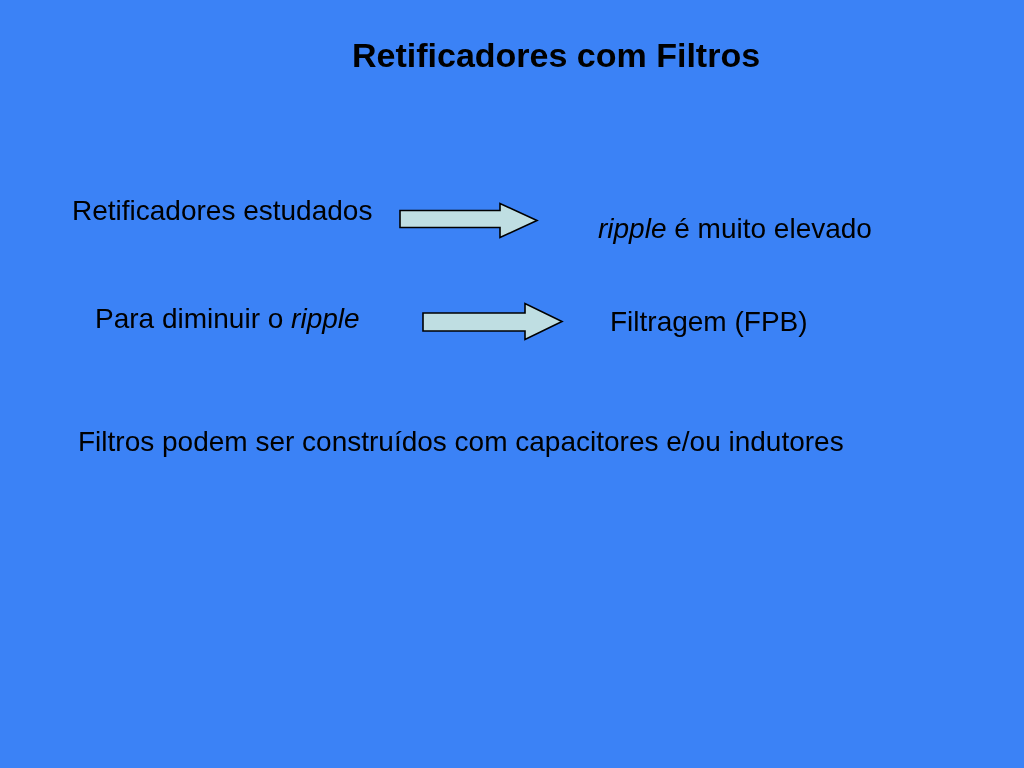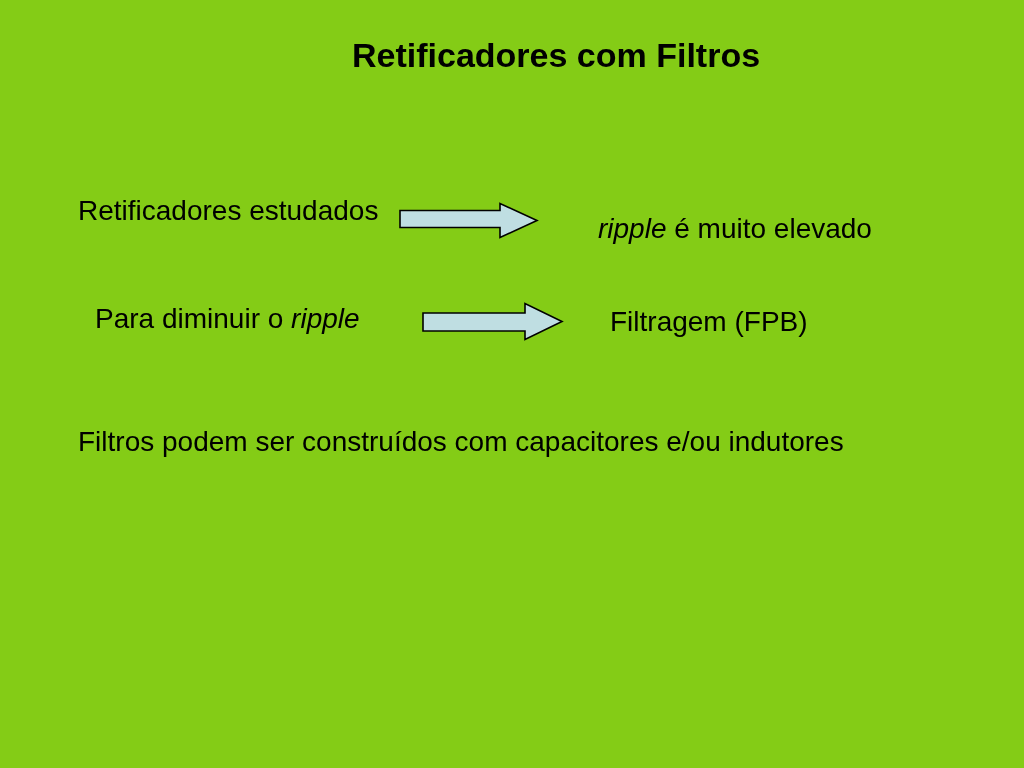--- a/index.html
+++ b/index.html
@@ -7,41 +7,41 @@
     padding: 0;
     width: 1024px;
     height: 768px;
     background: #ffffff;
     overflow: hidden;
   }
   .slide {
     position: relative;
     width: 1024px;
     height: 768px;
-    background: #84cc16;
+    background: #3b82f6;
     font-family: "Liberation Sans", sans-serif;
     color: #000000;
   }
   .slide-title {
     position: absolute;
     top: 35px;
     left: 352px;
     font-size: 34px;
     font-weight: bold;
     line-height: 1.2;
     white-space: nowrap;
     letter-spacing: 0px;
   }
   .body-text {
     position: absolute;
     font-size: 28px;
     line-height: 1.2;
     white-space: nowrap;
   }
-  .row1-left  { top: 194px; left: 78px; }
+  .row1-left  { top: 194px; left: 72px; }
   .row1-right { top: 212px; left: 562px; margin-left: 36px; }
   .row2-left  { top: 302px; left: 95px; }
   .row2-right { top: 305px; left: 610px; }
   .row3-text  { top: 425px; left: 78px; }
   .arrow-wrap {
     position: absolute;
     line-height: 0;
   }
   .arrow1 { top: 202px; left: 399px; }
   .arrow2 { top: 302px; left: 422px; }

